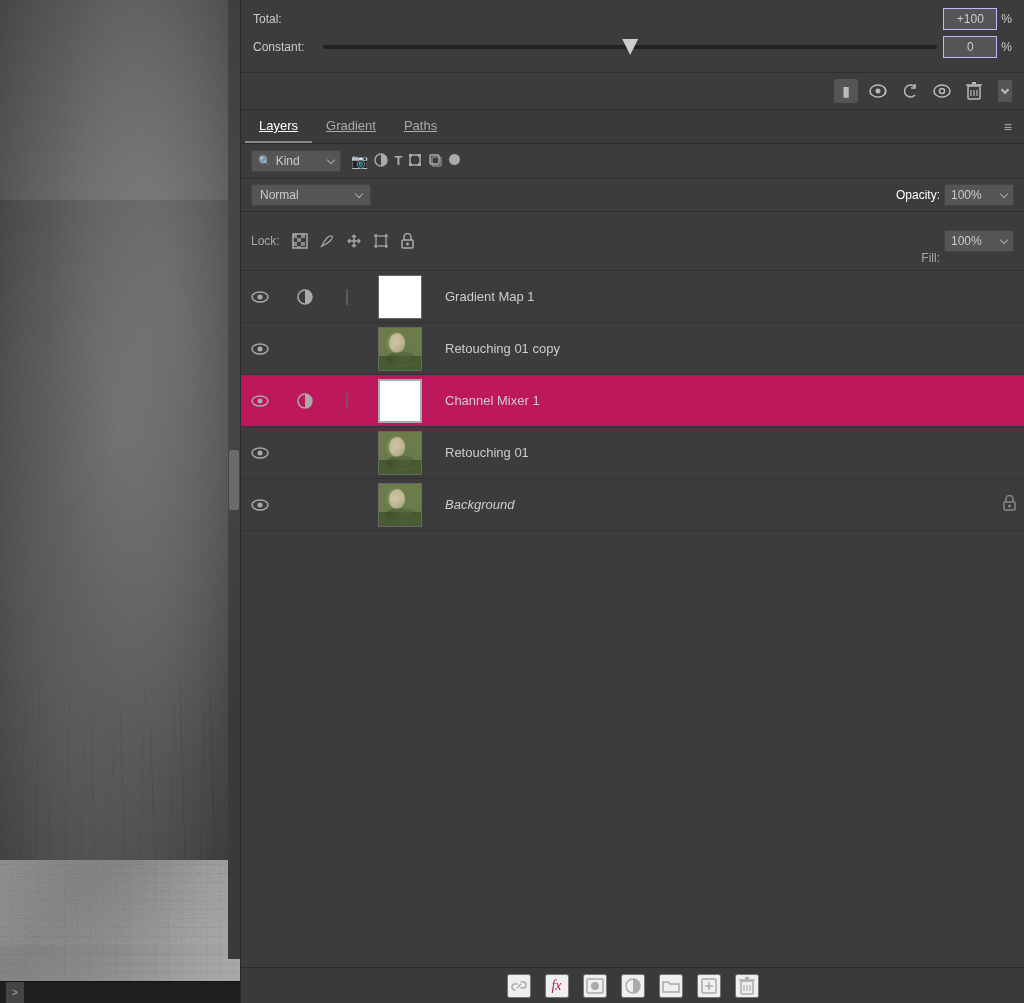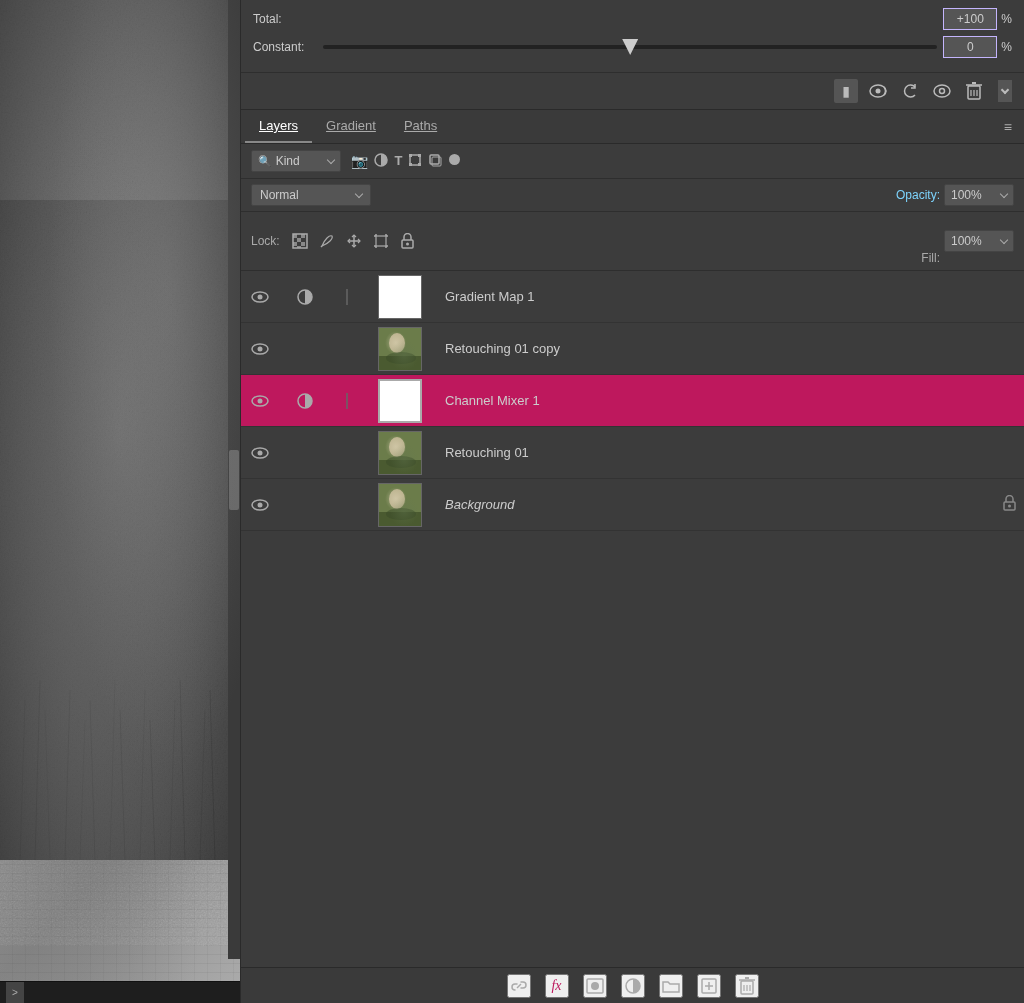--- a/index.html
+++ b/index.html
@@ -299,21 +299,21 @@
     }
 
     .opacity-group {
       display: flex;
       align-items: center;
       gap: 4px;
       margin-left: auto;
     }
 
     .opacity-label {
-      color: #7dd3fc;
+      color: #ffffff;
       font-size: 12px;
     }
 
     .opacity-dropdown {
       display: flex;
       align-items: center;
       background: #555;
       border: 1px solid #444;
       border-radius: 2px;
       padding: 3px 6px;

